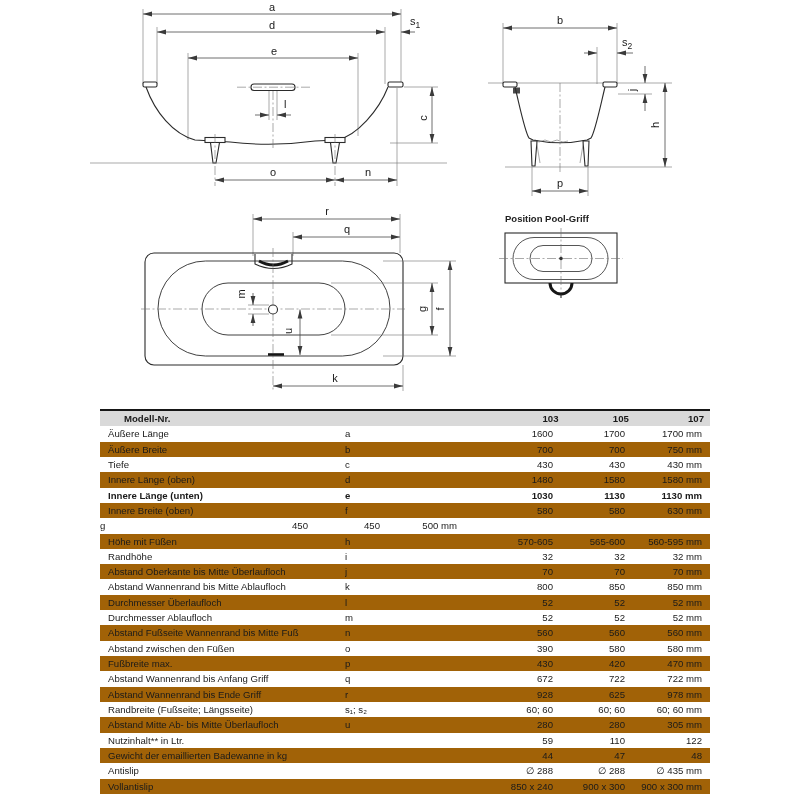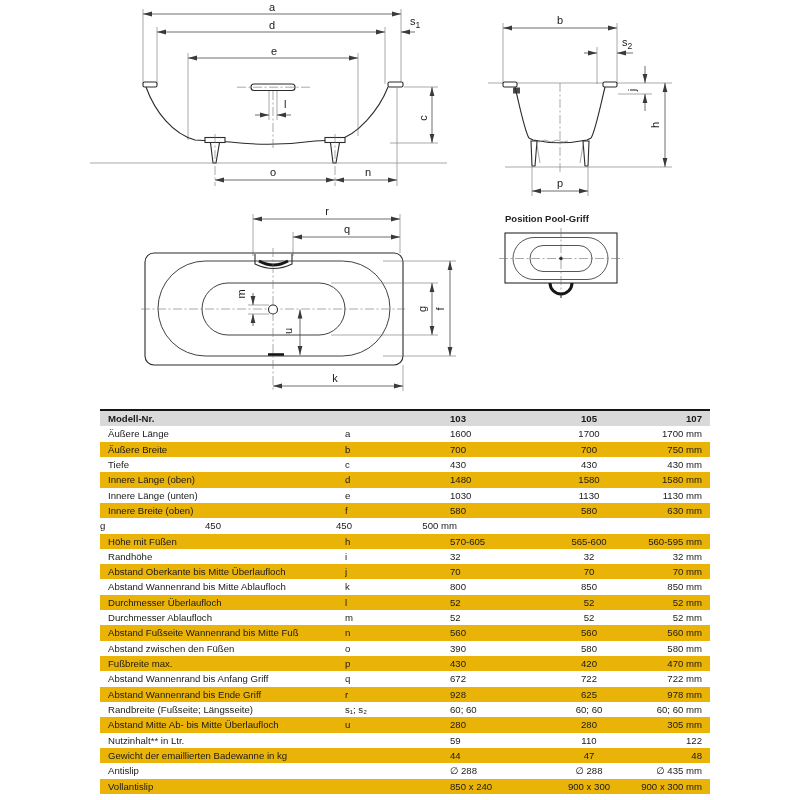--- a/index.html
+++ b/index.html
@@ -11,30 +11,30 @@
   .thin{stroke:#6f6f6f;stroke-width:.6;fill:none}
   .main{stroke:#2b2b2b;stroke-width:1.1;fill:none}
   .mainf{stroke:#2b2b2b;stroke-width:1.1;fill:#fff}
   .cl{stroke:#707070;stroke-width:.6;fill:none;stroke-dasharray:9 2.5 2 2.5}
   .grip-bold{stroke:#161616;stroke-width:3;fill:none}
   .tick-bold{stroke:#161616;stroke-width:2.6;fill:none}
   .gtitle{font-size:9.5px;font-weight:bold;fill:#222}
 
   .spec-table{position:absolute;left:100px;top:409px;width:610px;border-top:2px solid #161616}
   .trow{display:flex;height:15.32px;align-items:center;font-size:9.6px;line-height:15.32px;white-space:nowrap}
-  .trow.gray{background:#eab308}
+  .trow.gray{background:#a16207}
   .trow.thead{background:#d9d9d9;font-weight:bold}
-  .trow.boldrow{font-weight:normal}
+  .trow.boldrow{font-weight:bold}
   .tc{overflow:hidden}
   .c0{width:237px;padding-left:8px}
   .c1{width:105px}
-  .c2{width:103px;}
-  .c3{width:72px;text-align:center}
+  .c2{width:103px;text-align:right}
+  .c3{width:72px;text-align:right}
   .c4{width:77px;text-align:right;padding-right:6px}
-  .chead0{width:342px;padding-left:8px}
+  .chead0{width:342px;padding-left:24px}
 </style>
 </head>
 <body>
 
 <svg width="0" height="0" style="position:absolute">
   <defs>
     <marker id="ae" markerUnits="userSpaceOnUse" markerWidth="9.5" markerHeight="7" refX="9" refY="3" orient="auto-start-reverse">
       <path d="M0,0.6 L9,3 L0,5.4 Z" fill="#3a3a3a"></path>
     </marker>
   </defs>

